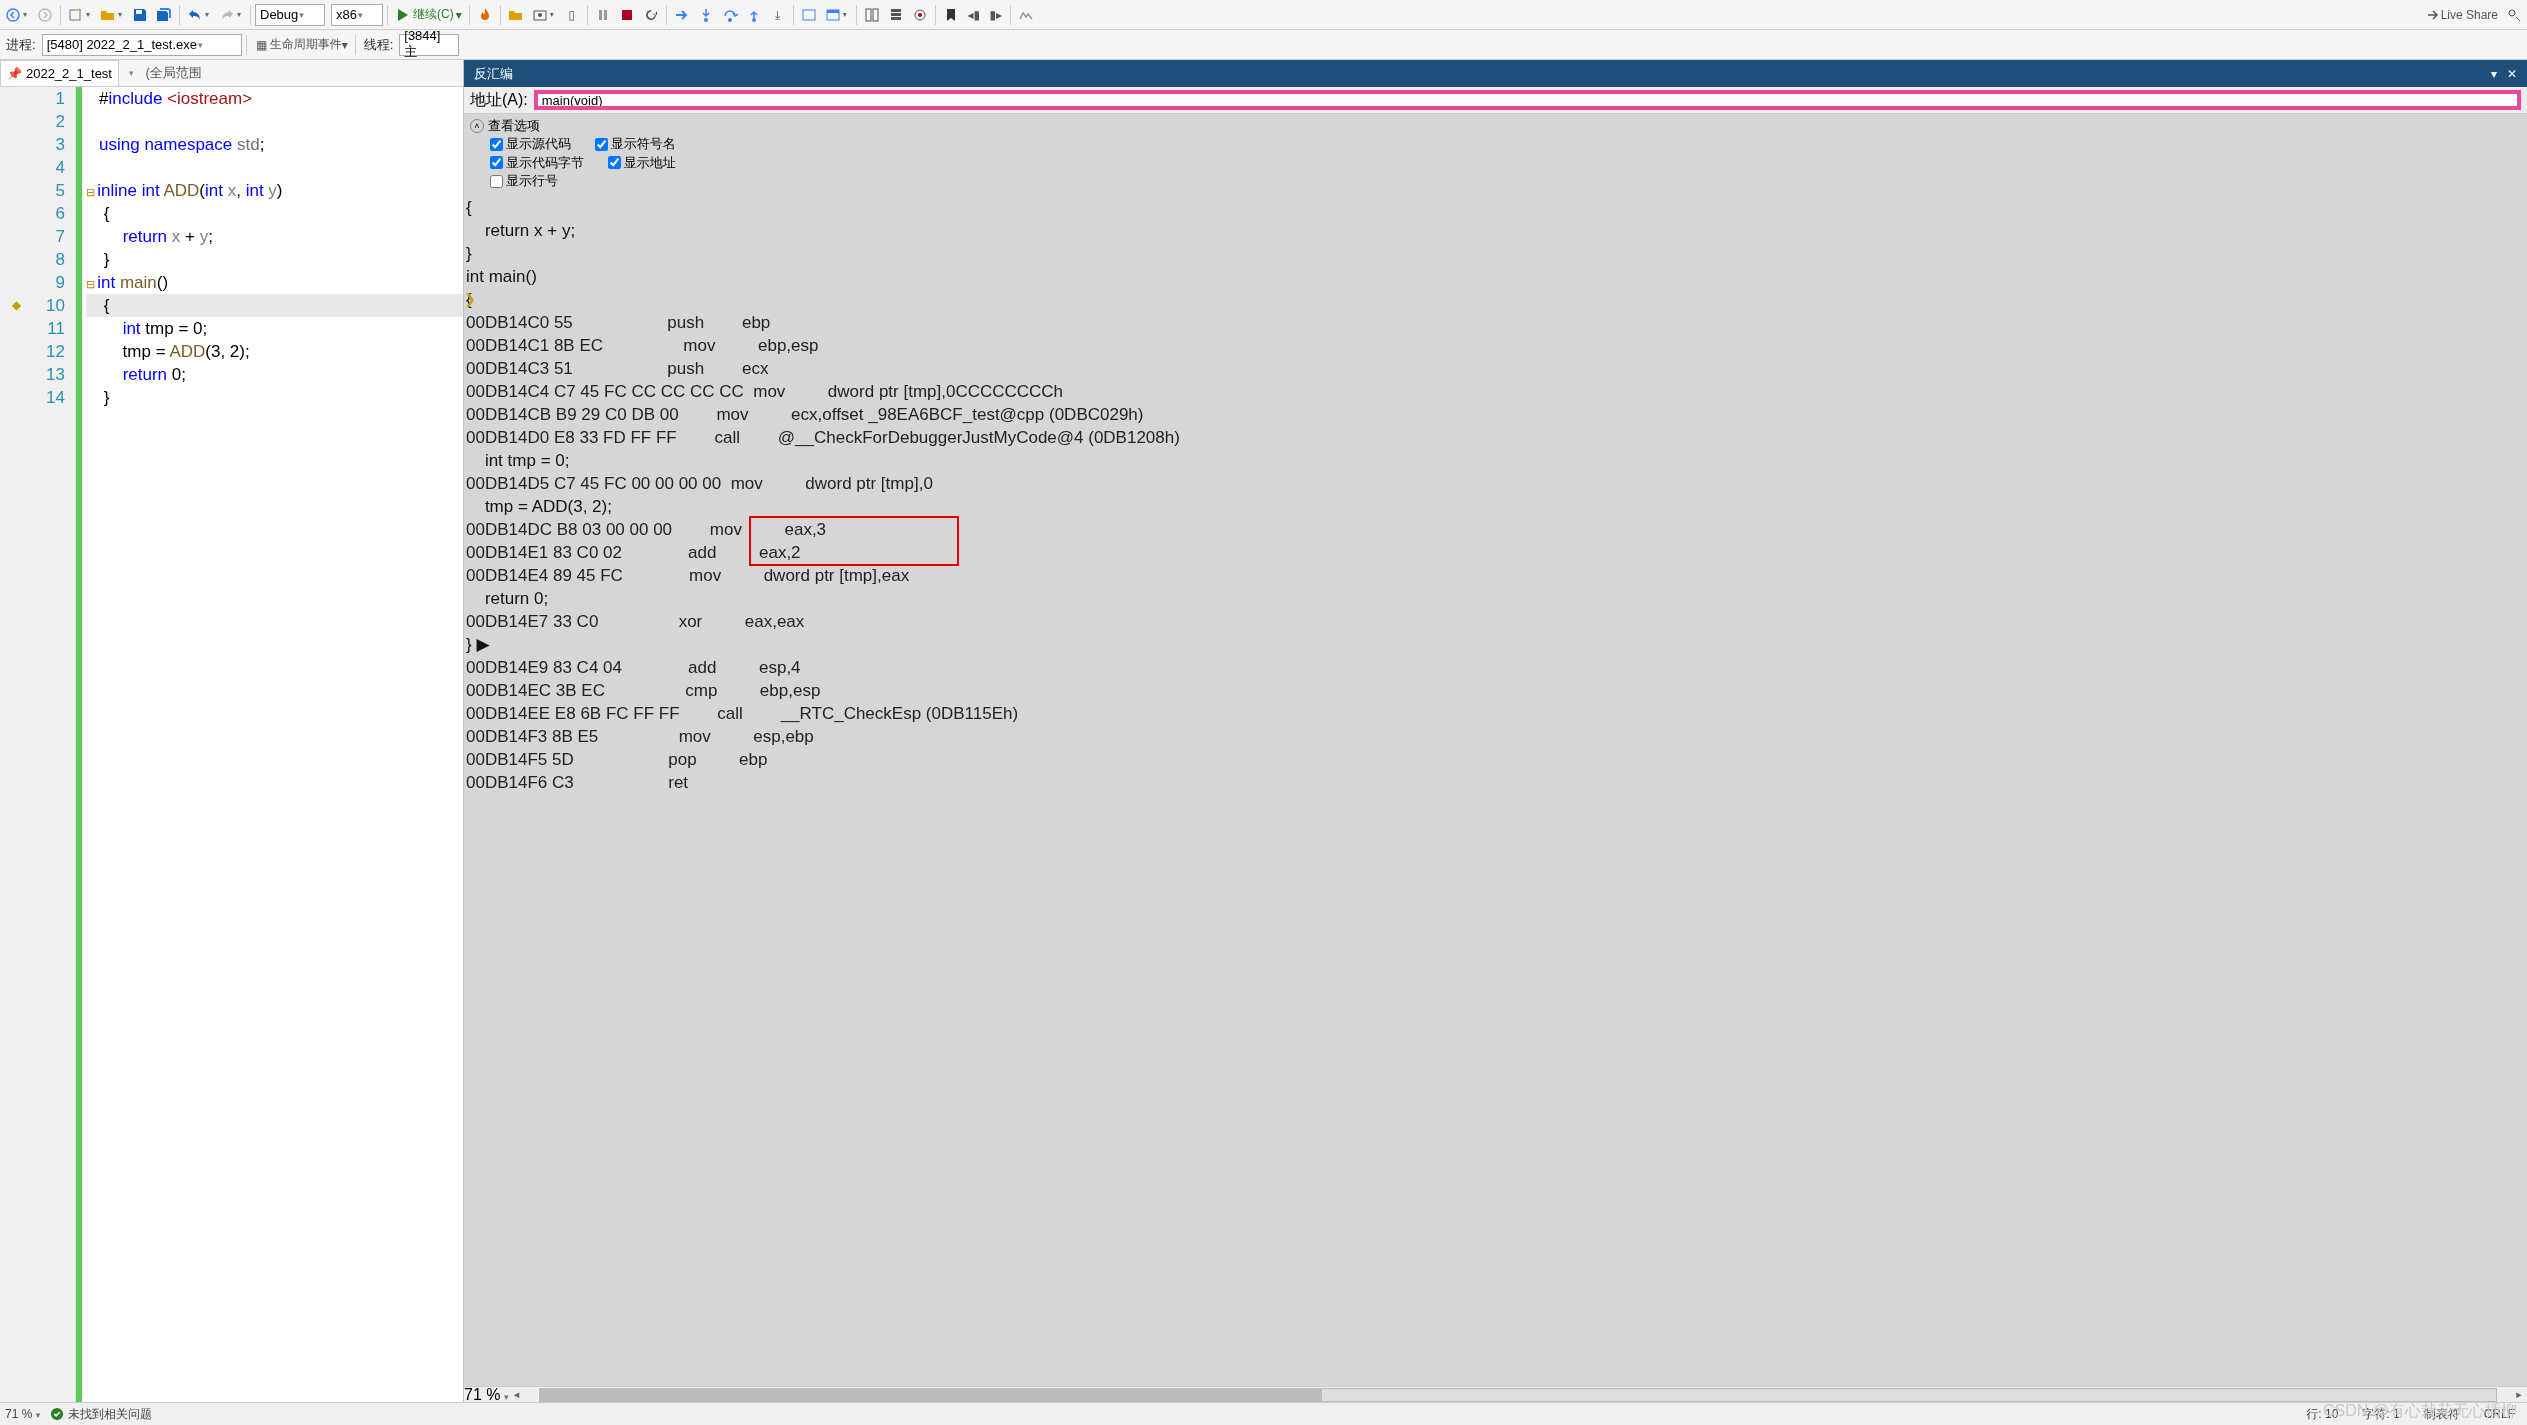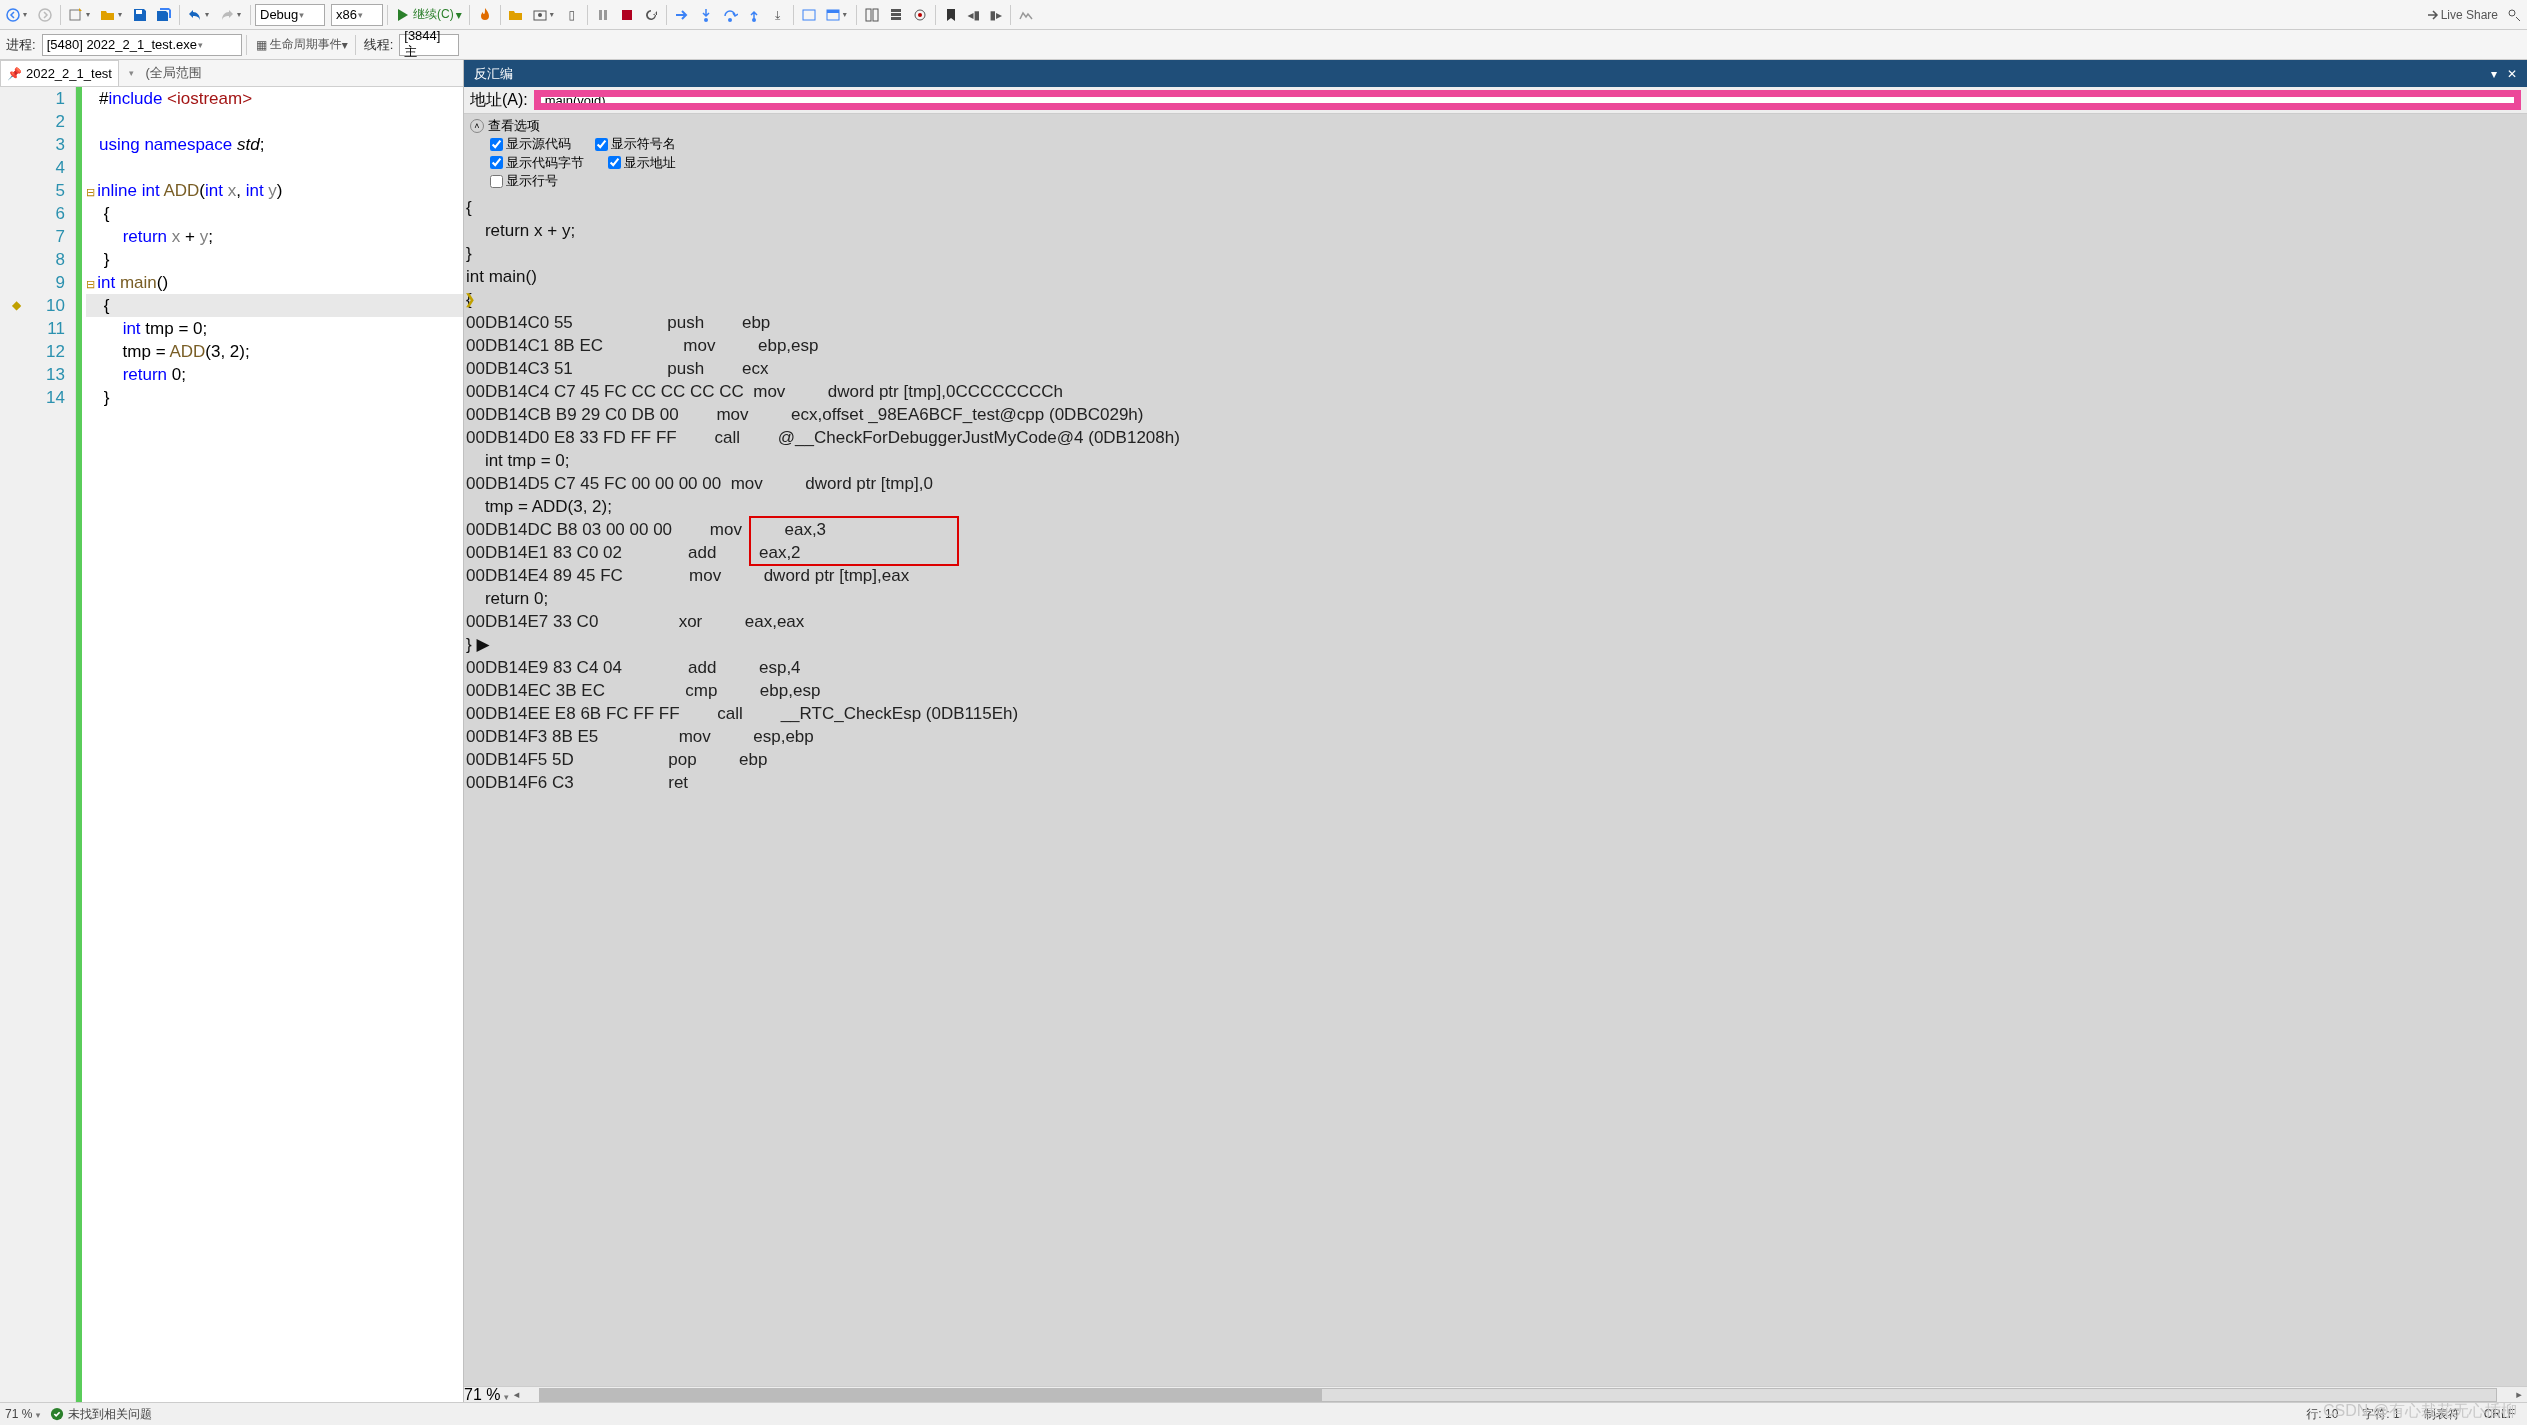--- a/index.html
+++ b/index.html
@@ -26,27 +26,27 @@
   .pin { color:#e09900; font-size:12px; }
   .scope { font-size:13px; color:#555; padding:0 6px; display:flex; align-items:center; height:100%; }
   .scope .car { font-size:9px; color:#888; margin-left:4px; }
   .editor { flex:1; display:flex; font-family:Consolas,monospace; font-size:17px; overflow:auto; background:#fff; }
   .gutter { width:76px; background:#f0f0f0; text-align:right; padding-right:10px; color:#2b91af; border-right:1px solid #e0e0e0; }
   .gutter .ln { height:23px; line-height:23px; }
   .chg { width:6px; background:#5acc5a; }
   .code { flex:1; padding-left:4px; }
   .code .row { height:23px; line-height:23px; white-space:pre; position:relative; }
   .code .row.hl { background:#e8e8e8; }
-  .t-kw{color:#0000ff;} .t-ty{color:#0000ff;} .t-inc{color:#a31515;} .t-id{color:#000000;font-style:italic;} .t-pp{color:#808080;} .t-fn{color:#795e26;}
+  .t-kw{color:#0000ff;} .t-ty{color:#0000ff;} .t-inc{color:#a31515;} .t-id{color:#737373;} .t-pp{color:#808080;} .t-fn{color:#795e26;}
   .outline-sym{color:#b8860b; margin-right:2px; font-size:11px;}
   
   .da-title { height:27px; background:#1f4e79; color:#fff; display:flex; align-items:center; padding:0 10px; font-size:13px; justify-content:space-between; }
   .da-title .ctrls { display:flex; gap:10px; font-size:12px; }
   .da-addr { height:27px; display:flex; align-items:center; padding:0 6px; gap:6px; border-bottom:1px solid #ccc; background:#eee; }
-  .da-addr input { flex:1; height:20px; border:7px solid #ec4899; padding:0 4px; font-size:13px; }
+  .da-addr input { flex:1; height:20px; border:4px solid #ec4899; padding:0 4px; font-size:13px; }
   .da-opt { padding:3px 6px; background:#d6d6d6; font-size:13px;}
   .da-opt .oh { display:flex; align-items:center; gap:4px; }
   .da-opt .chk { margin-left:20px; display:inline-flex; align-items:center; gap:3px; }
   .da-opt .chk input{width:13px;height:13px;}
   .da-body { flex:1; overflow:auto; background:#d6d6d6; font-family:Consolas,monospace; font-size:17px; padding:2px 0 0 2px; position:relative; }
   .da-row { height:23px; line-height:23px; white-space:pre; }
   .da-row .addr{color:#222;} .da-row .by{color:#222;} .da-row .mn{color:#222;} .da-row .op{color:#222;}
   .da-src { color:#111; }
   .da-sep { color:#a00; }
   .ptr { position:absolute; left:-2px; color:#c0a000; font-size:14px; }

